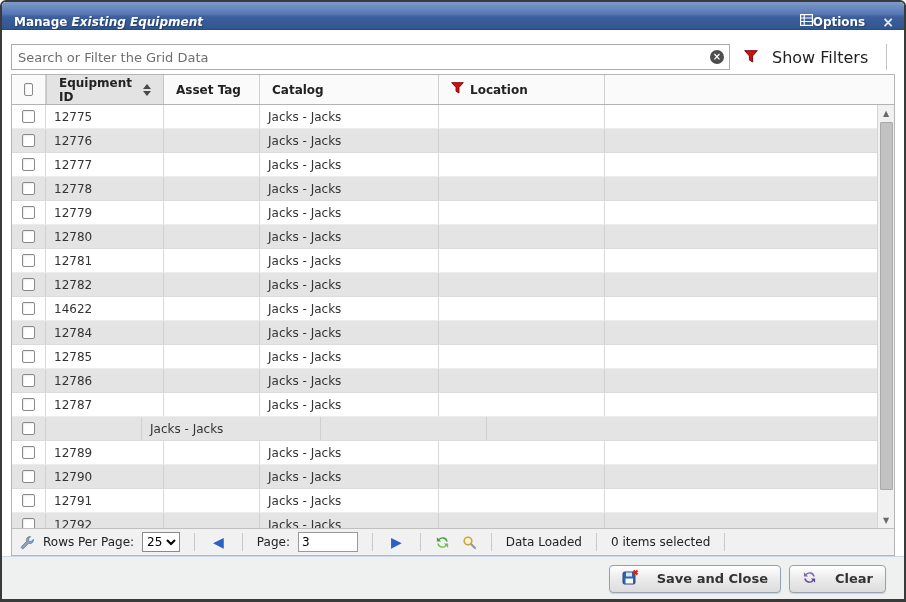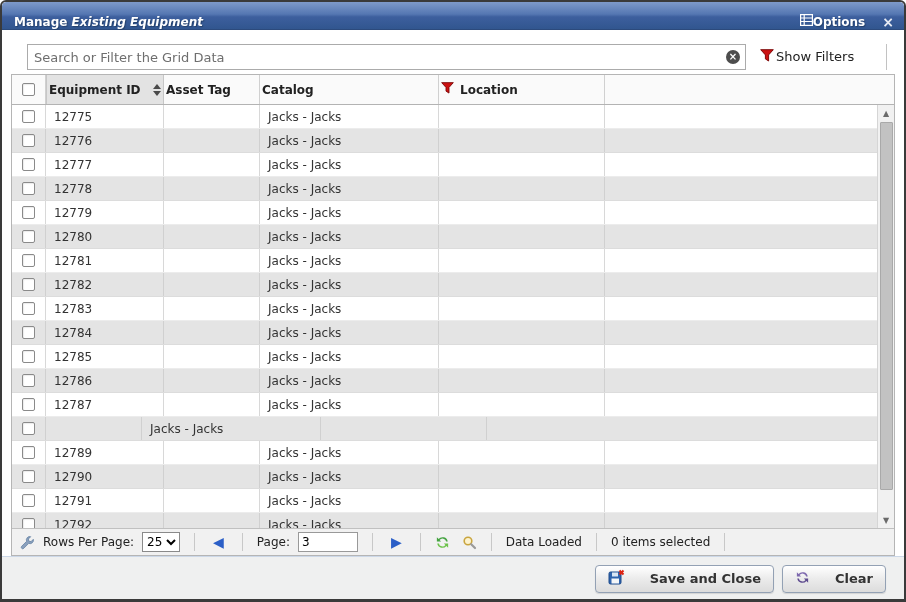--- a/index.html
+++ b/index.html
@@ -16,37 +16,37 @@
   .titlebar .title { font-weight:bold; font-size:12px; text-shadow:1px 1px 1px #24406b; flex:1; }
   .titlebar .title em { font-style:italic; font-weight:bold; }
   .titlebar-right { display:flex; align-items:center; gap:7px; }
   .options-btn { display:flex; align-items:center; font-weight:bold; font-size:12px; color:#fff;
                  text-shadow:1px 1px 1px #24406b; cursor:pointer; }
   .close-x { font-weight:bold; font-size:14px; color:#e8ecf4; margin-left:10px; cursor:pointer; line-height:1; }
 
   
   .content { flex:1; background:#fff; padding:14px 9px 0 9px; }
 
-  .search-row { display:flex; align-items:center; margin-bottom:4px;margin-left:16px; }
+  .search-row { display:flex; align-items:center; margin-bottom:4px; }
   .search-box { position:relative; width:719px; }
   .search-box input { width:100%; height:26px; border:1px solid #ababab; padding:0 26px 0 6px;
                       font-family:inherit; font-size:13px; color:#444; }
   .search-box input::placeholder { color:#6e6e6e; opacity:1; }
   .clear-search { position:absolute; right:6px; top:6px; width:14px; height:14px; border-radius:50%;
                   background:#4d4d4d; color:#fff; font-size:10px; font-weight:bold; text-align:center;
                   line-height:14px; cursor:pointer; }
-  .show-filters { display:flex; align-items:flex-start; gap:2px; margin-left:14px; font-size:13px; color:#222; cursor:pointer; }
+  .show-filters { display:flex; align-items:flex-start; gap:14px; margin-left:14px; font-size:16px; color:#222; cursor:pointer; }
   .search-spacer { flex:1; }
   .splitter { width:1px; height:26px; background:#c2c2c2; margin-right:8px; }
 
   
   .grid-frame { border:1px solid #b5b5b5; }
   .grid-header { display:flex; height:30px; background:#fafafa; border-bottom:1px solid #b3b3b3; align-items:stretch; }
   .hcell { display:flex; align-items:center; font-weight:bold; font-size:12px; color:#222;
-           padding:0 2px; border-right:1px solid #d0d0d0; }
+           padding:0 12px; border-right:1px solid #d0d0d0; }
   .hc-check { width:34px; justify-content:center; }
   .hc-id { width:118px; background:#e3e3e3; border-left:1px solid #c6c6c6; border-right:1px solid #c6c6c6;
            justify-content:space-between; }
   .hc-asset { width:96px; }
   .hc-catalog { width:179px; }
   .hc-location { width:166px; gap:6px; }
   .hc-extra { flex:1; border-right:none; }
   .sort-icon { display:inline-flex; flex-direction:column; gap:2px; margin-left:4px; }
   .sort-icon .up { width:0; height:0; border-left:4px solid transparent; border-right:4px solid transparent;
                    border-bottom:5px solid #4a4a4a; }
@@ -83,21 +83,21 @@
                  align-items:center; padding:0 8px; gap:8px; font-size:12px; color:#222; }
   .vsep { width:1px; height:18px; background:#c8c8c8; margin:0 6px; }
   .rows-select { height:20px; font-family:inherit; font-size:12px; border:1px solid #8a8a8a; background:#fff; }
   .page-input { width:60px; height:20px; border:1px solid #999; font-family:inherit; font-size:12px; padding:0 3px; }
   .pager-arrow { color:#2b5fc7; font-size:14px; cursor:pointer; line-height:1; padding:0 4px; }
   .ficon { display:flex; align-items:center; cursor:pointer; }
 
   
   .bottom-panel { flex:0 0 44px; background:#eff0f0; border-top:1px solid #ccd8e8; display:flex;
                   justify-content:flex-end; align-items:center; padding-right:18px; gap:8px; }
-  .btn { display:flex; align-items:center; gap:25px; height:28px; padding:0 12px; border:1px solid #93a1b4;
+  .btn { display:flex; align-items:center; gap:18px; height:28px; padding:0 12px; border:1px solid #93a1b4;
          border-radius:4px; background:linear-gradient(#ffffff, #ebebeb 50%, #dcdcdc); font-weight:bold;
          font-size:13px; color:#333; cursor:pointer; box-shadow:0 1px 1px rgba(0,0,0,0.12); }
 </style>
 </head>
 <body>
 
 <div class="modal">
 
   <div class="titlebar">
     <div class="title">
@@ -247,21 +247,21 @@
               <div class="cell c-id">12782</div>
               <div class="cell c-asset"></div>
               <div class="cell c-catalog">Jacks - Jacks</div>
               <div class="cell c-location"></div>
               <div class="cell c-extra"></div>
             </div>
             <div class="grid-row">
               <div class="cell c-check">
                 <span class="checkbox"></span>
               </div>
-              <div class="cell c-id">12783</div>
+              <div class="cell c-id">14622</div>
               <div class="cell c-asset"></div>
               <div class="cell c-catalog">Jacks - Jacks</div>
               <div class="cell c-location"></div>
               <div class="cell c-extra"></div>
             </div>
             <div class="grid-row alt">
               <div class="cell c-check">
                 <span class="checkbox"></span>
               </div>
               <div class="cell c-id">12784</div>

